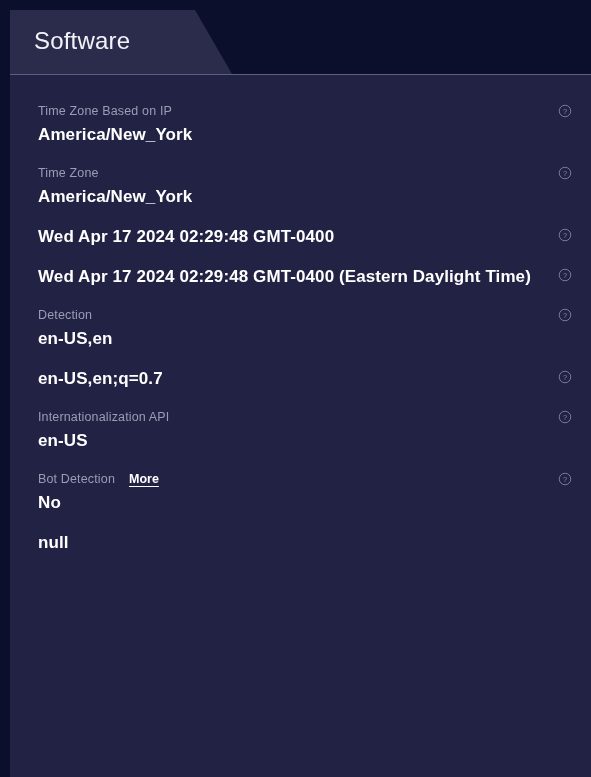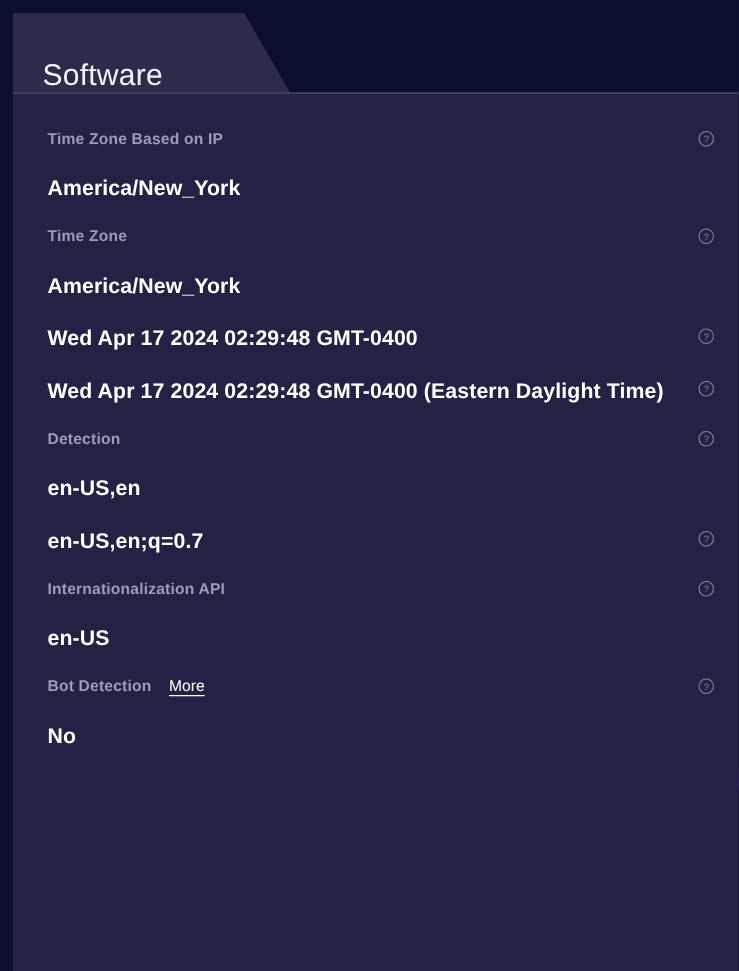--- a/index.html
+++ b/index.html
@@ -49,21 +49,20 @@
 
   .panel-title {
     position: absolute;
     left: 24px;
     top: 17px;
     font-size: 24px;
     font-weight: 400;
     color: #f2f3fa;
     letter-spacing: 0.2px;
     white-space: nowrap;
-    margin-top: 20px;
   }
 
   .panel-divider {
     height: 1px;
     background: #6e6f91;
     opacity: 0.85;
   }
 
   .panel-body {
     background: #222244;
@@ -81,38 +80,38 @@
 
   .row-label-line {
     display: flex;
     align-items: center;
     gap: 14px;
     height: 16px;
   }
 
   .row-label {
     font-size: 12.5px;
-    font-weight: 700;
+    font-weight: 400;
     color: #9b9cb6;
     letter-spacing: 0.15px;
     white-space: nowrap;
   }
 
   .row-link {
     font-size: 12.5px;
-    font-weight: 400;
+    font-weight: 700;
     color: #ffffff;
     text-decoration: underline;
     text-underline-offset: 3px;
     cursor: pointer;
     white-space: nowrap;
   }
 
   .row-value {
-    margin-top: 22px;
+    margin-top: 6px;
     font-size: 17px;
     font-weight: 700;
     color: #ffffff;
     letter-spacing: 0.1px;
     white-space: nowrap;
   }
 
   
   .help-icon {
     position: absolute;
@@ -240,16 +239,17 @@
       <div class="row-value">No</div>
       <span class="help-icon">
         <svg viewBox="0 0 16 16" width="14" height="14" xmlns="http://www.w3.org/2000/svg">
           <circle cx="8" cy="8" r="6.6" fill="none" stroke="#a8a9c4" stroke-width="1"></circle>
           <text x="8" y="11.4" text-anchor="middle" font-family="Liberation Sans, sans-serif" font-size="8.5" fill="#a8a9c4">?</text>
         </svg>
       </span>
     </div>
 
     <div class="row">
+      <div class="row-value">null</div>
     </div>
 
   </div>
 </div>
 
 </body></html>

